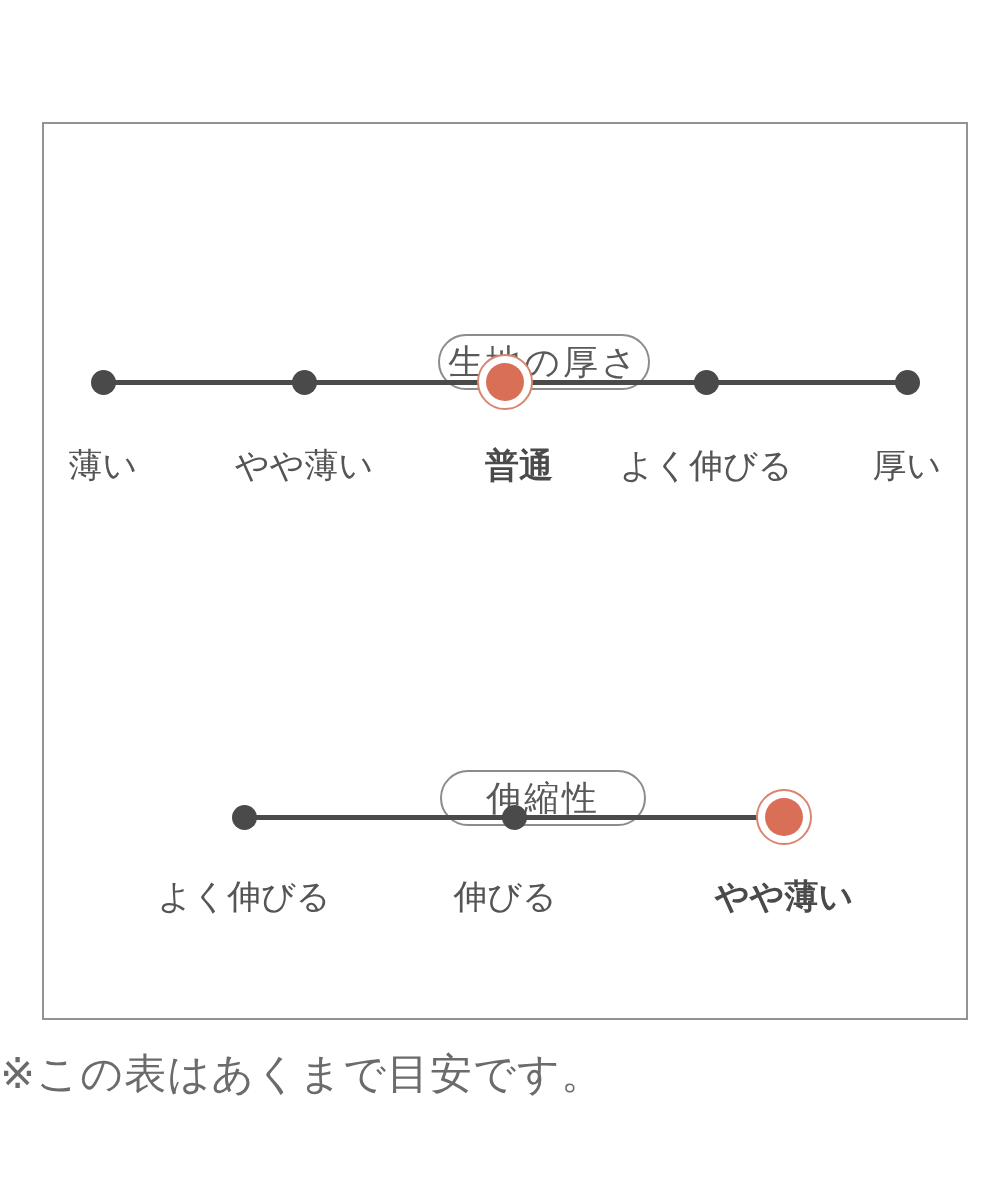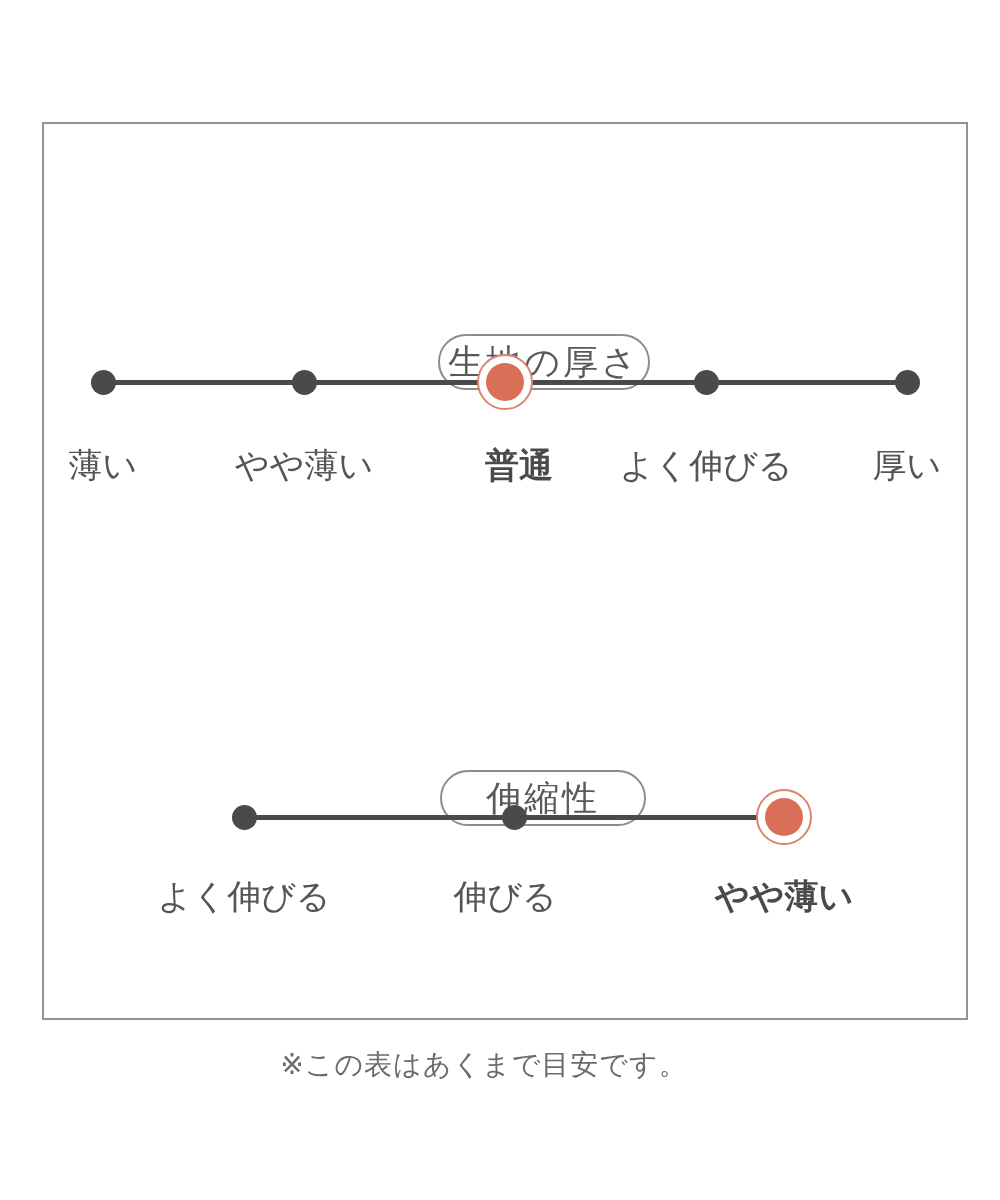--- a/index.html
+++ b/index.html
@@ -74,22 +74,22 @@
     z-index:2;
   }
   .scale-label.selected{
     font-weight:bold;
     color:#4a4a4a;
   }
   .footer-note{
     position:absolute;
     left:0;top:1046px;
     width:968px;
-    text-align:center;
-    font-size:28px;
+    text-align:left;
+    font-size:42px;
     color:#6b6b6b;
     letter-spacing:1px;
   }
 </style>
 </head>
 <body>
 
 <div class="page">
   <div class="chart-box">
     <div class="pill" id="pill-0">

